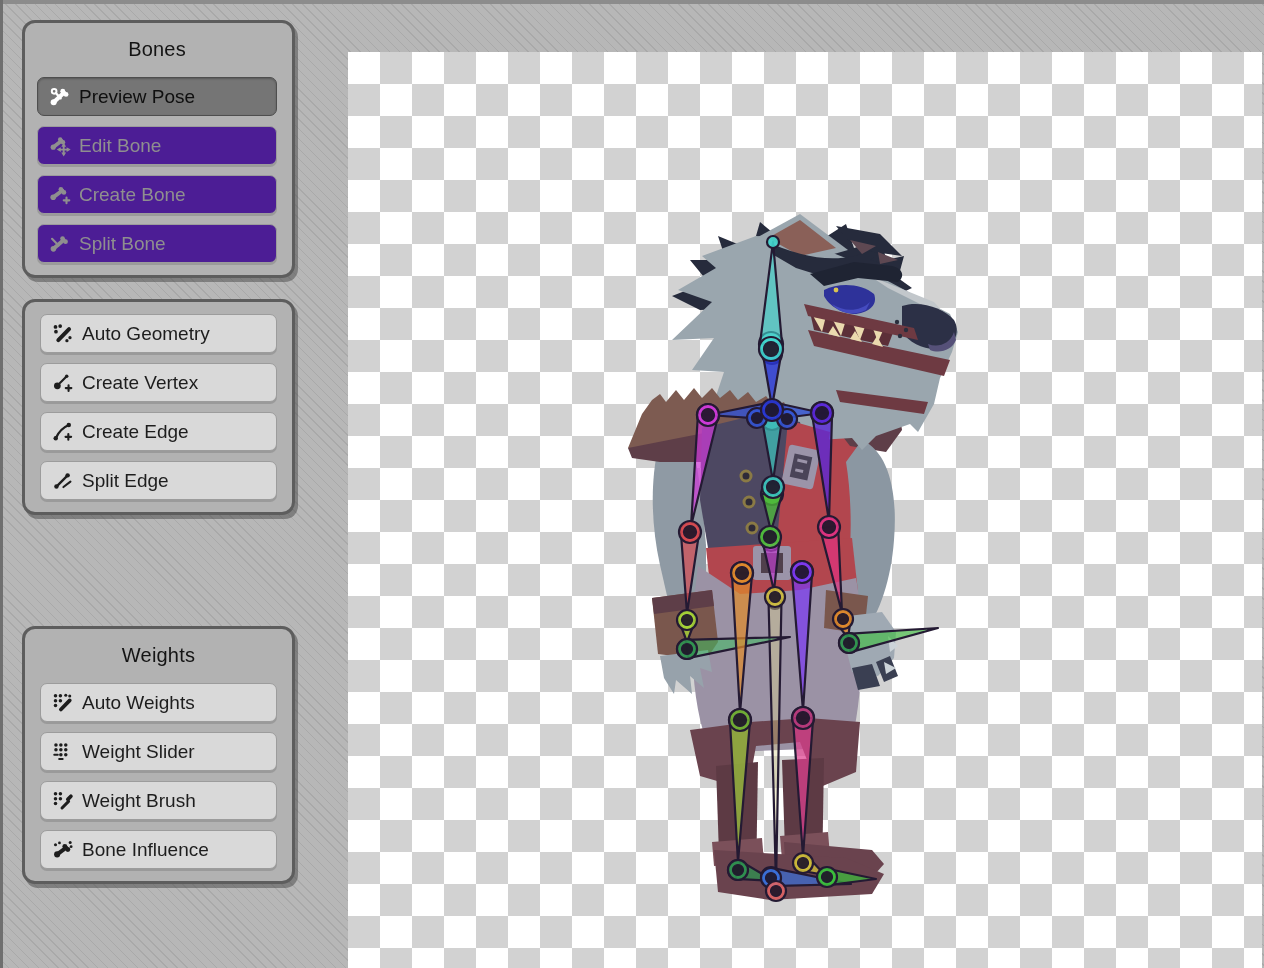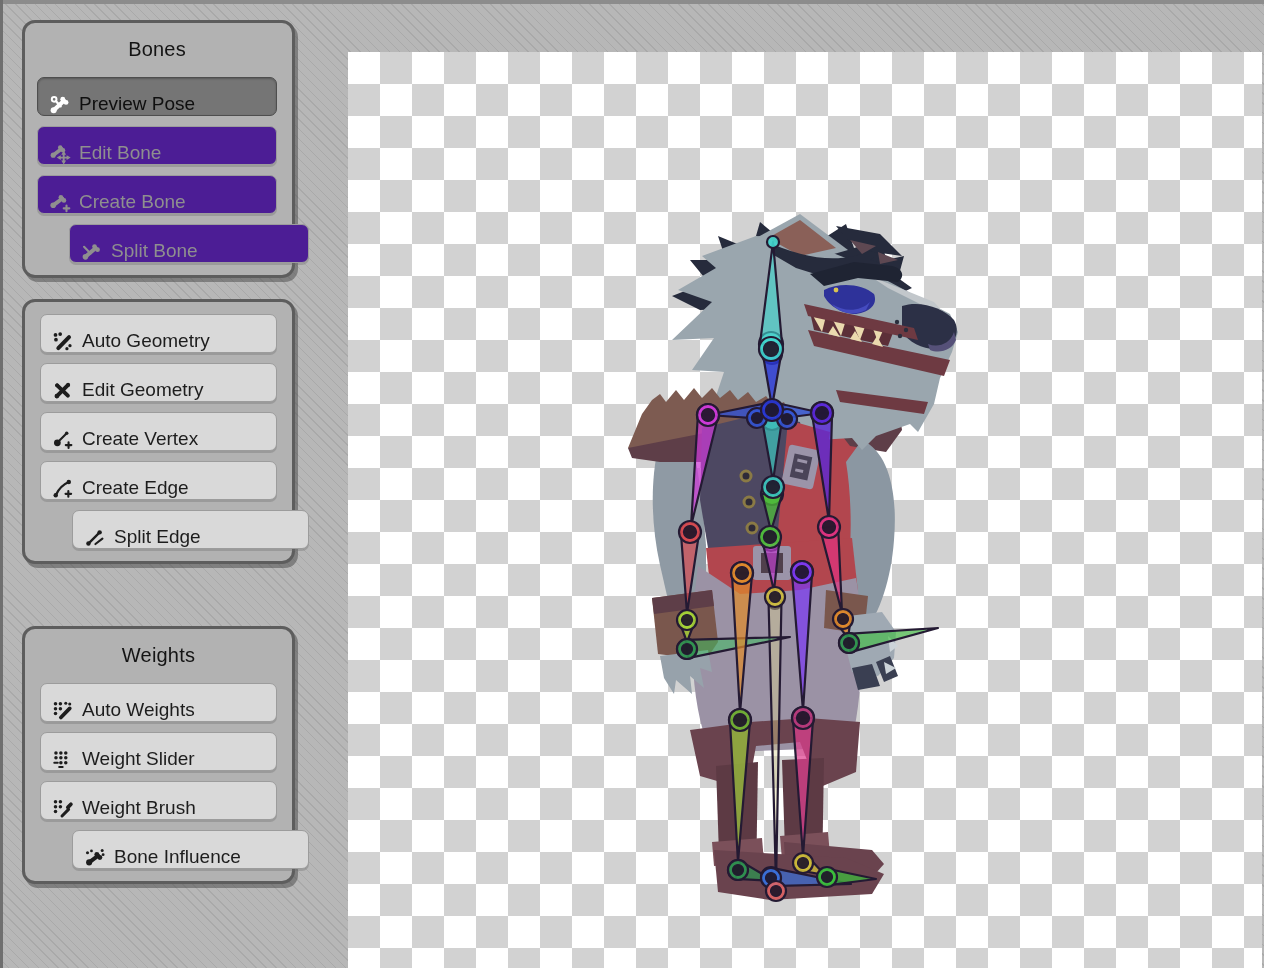--- a/index.html
+++ b/index.html
@@ -32,28 +32,28 @@
     box-shadow:3px 4px 0 rgba(60,60,60,.45);
   }
   #panel-bones{top:20px;padding-left:12px;}
   #panel-geometry{top:299px;}
   #panel-weights{top:626px;}
   .panel h2{
     margin:0 6px 14px 0;text-align:center;font-size:20px;font-weight:400;
     color:#141414;line-height:28px;letter-spacing:.2px;
   }
   .tool-btn{
-    display:flex;align-items:flex-end;gap:9px;width:calc(100% - 6px);height:39px;
+    display:flex;align-items:center;gap:9px;width:calc(100% - 6px);height:39px;
     margin:0 0 10px 0;box-sizing:border-box;
     background:#d9d9d9;border:1px solid #9c9c9c;border-radius:7px;
     padding:0 10px;font-family:"Liberation Sans",sans-serif;
     font-size:19px;color:#1d1d1d;text-align:left;cursor:pointer;
     box-shadow:0 2px 0 rgba(110,110,110,.35);
   }
-  .tool-btn:last-child{margin-bottom:0;margin-left:32px;}
+  .tool-btn:last-child{margin-bottom:0;}
   .tool-btn.active{background:#757575;border-color:#4e4e4e;color:#0f0f0f;box-shadow:inset 0 1px 2px rgba(0,0,0,.25);}
   .tool-btn.active .tool-icon{color:#ffffff;}
   .tool-btn.disabled{background:#4c1d95;color:#8f8f8f;cursor:default;}
   .tool-icon{width:22px;height:22px;display:flex;align-items:center;justify-content:center;color:#1d1d1d;flex:0 0 22px;}
   .tool-btn.disabled .tool-icon{color:#8f8f8f;}
   .tool-label{white-space:nowrap;}
 </style>
 </head>
 <body>
 
@@ -414,32 +414,20 @@
             <path fill="none" stroke="currentColor" stroke-linecap="round" d="M5.4 14.6 L14.6 5.2" stroke-width="3.4"></path>
             <circle cx="15.4" cy="12.6" r="1.4"></circle>
             <circle cx="12.8" cy="15.2" r="1.4"></circle>
           </svg>
         </span>
         <span class="tool-label">Auto Geometry</span>
       </button>
       <button class="tool-btn">
         <span class="tool-icon">
           <svg viewBox="0 0 18 18" width="21" height="21" fill="currentColor" stroke="none" style="overflow:visible">
-            <path fill="none" stroke="currentColor" stroke-linecap="round" d="M4.2 13.8 L13.8 4.2" stroke-width="3.4"></path>
-            <path fill="none" stroke="currentColor" stroke-linecap="round" d="M4.4 4.6 L13.6 13.4" stroke-width="3.4"></path>
-            <circle cx="4.2" cy="13.8" r="2"></circle>
-            <circle cx="13.8" cy="4.2" r="1.7"></circle>
-            <circle cx="4.4" cy="4.6" r="1.7"></circle>
-          </svg>
-        </span>
-        <span class="tool-label">Edit Geometry</span>
-      </button>
-      <button class="tool-btn">
-        <span class="tool-icon">
-          <svg viewBox="0 0 18 18" width="21" height="21" fill="currentColor" stroke="none" style="overflow:visible">
             <circle cx="4.6" cy="11.8" r="2.9"></circle>
             <path fill="none" stroke="currentColor" stroke-linecap="round" d="M6.8 9.4 L12.2 4" stroke-width="1.8"></path>
             <circle cx="12.6" cy="3.6" r="1.5"></circle>
             <path fill="none" stroke="currentColor" stroke-linecap="round" d="M11.8 13.8 H16.6 M14.2 11.4 V16.2" stroke-width="1.8"></path>
           </svg>
         </span>
         <span class="tool-label">Create Vertex</span>
       </button>
       <button class="tool-btn">
         <span class="tool-icon">

